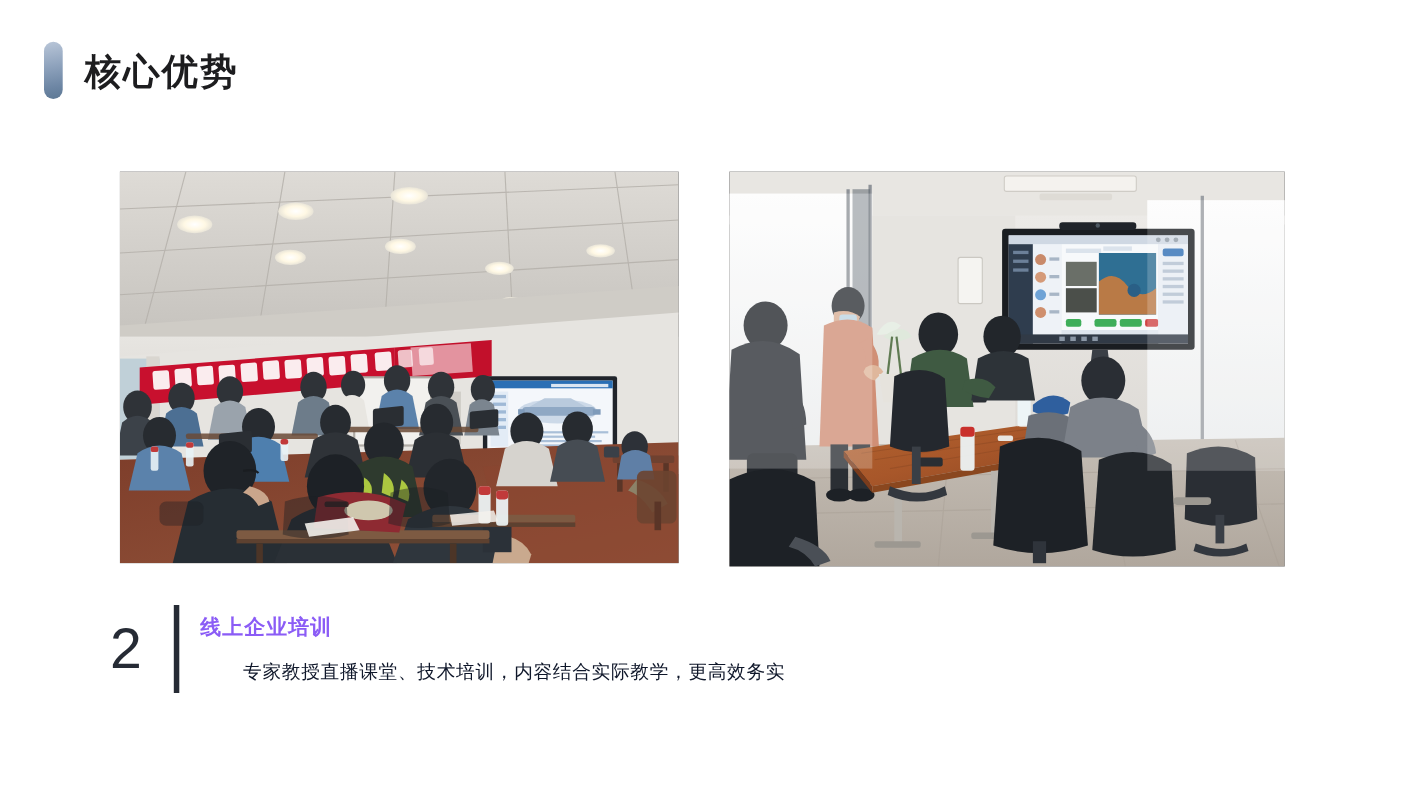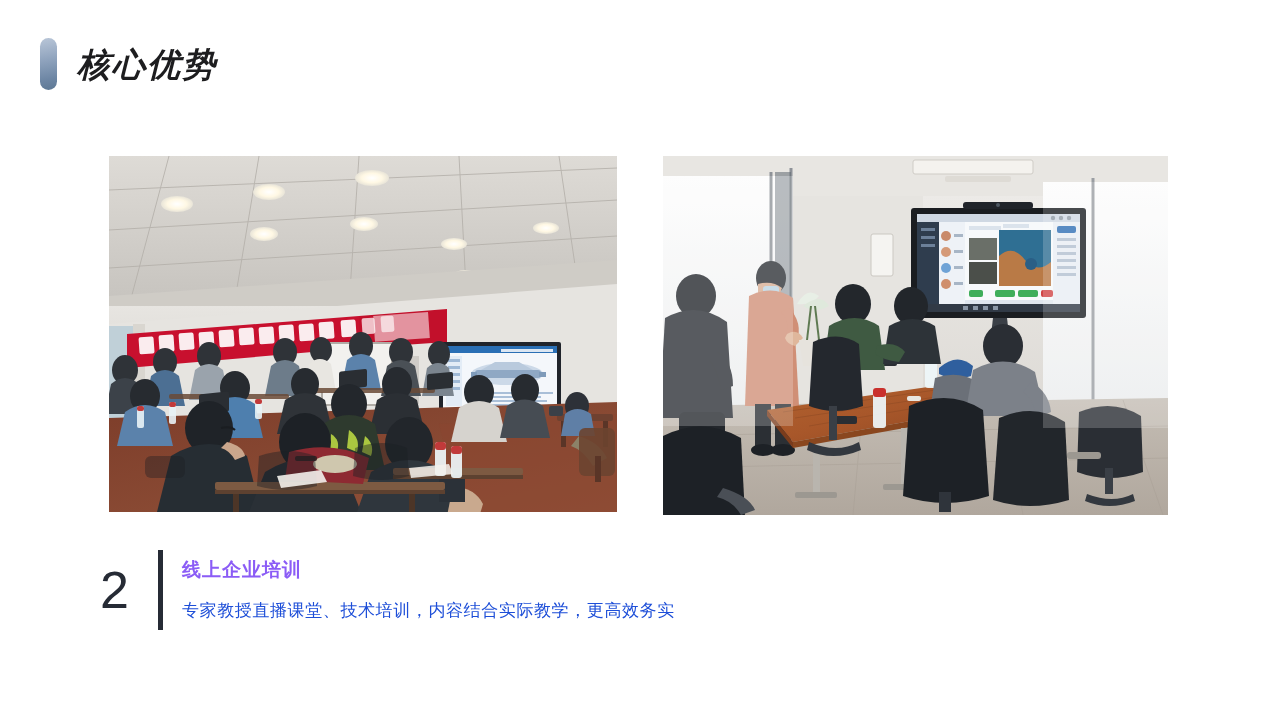--- a/index.html
+++ b/index.html
@@ -16,21 +16,20 @@
     background: #ffffff;
   }
 
   
   .title-row {
     position: absolute;
     left: 40px; top: 38px;
     display: flex;
     align-items: center;
     gap: 20px;
-    font-style: italic;
   }
   .title-bar {
     width: 17px; height: 52px;
     border-radius: 9px;
     background: linear-gradient(170deg, #b9c6d8 0%, #8fa3bd 42%, #6d86a4 78%, #5d7894 100%);
   }
   .title-text {
     font-size: 33px;
     font-weight: bold;
     color: #1d1d1f;
@@ -76,23 +75,24 @@
   .caption-heading {
     font-size: 19px;
     font-weight: bold;
     color: #8b5cf6;
     letter-spacing: 1px;
     margin-bottom: 16px;
     white-space: nowrap;
   }
   .caption-sub {
     font-size: 17px;
-    color: #1d4ed8;
+    color: #0f172a;
     letter-spacing: 0.6px;
     white-space: nowrap;
+    margin-left: 39px;
   }
 </style>
 </head>
 <body>
 
 <div class="slide">
 
   <div class="title-row">
     <div class="title-bar"></div>
     <div class="title-text">核心优势</div>

